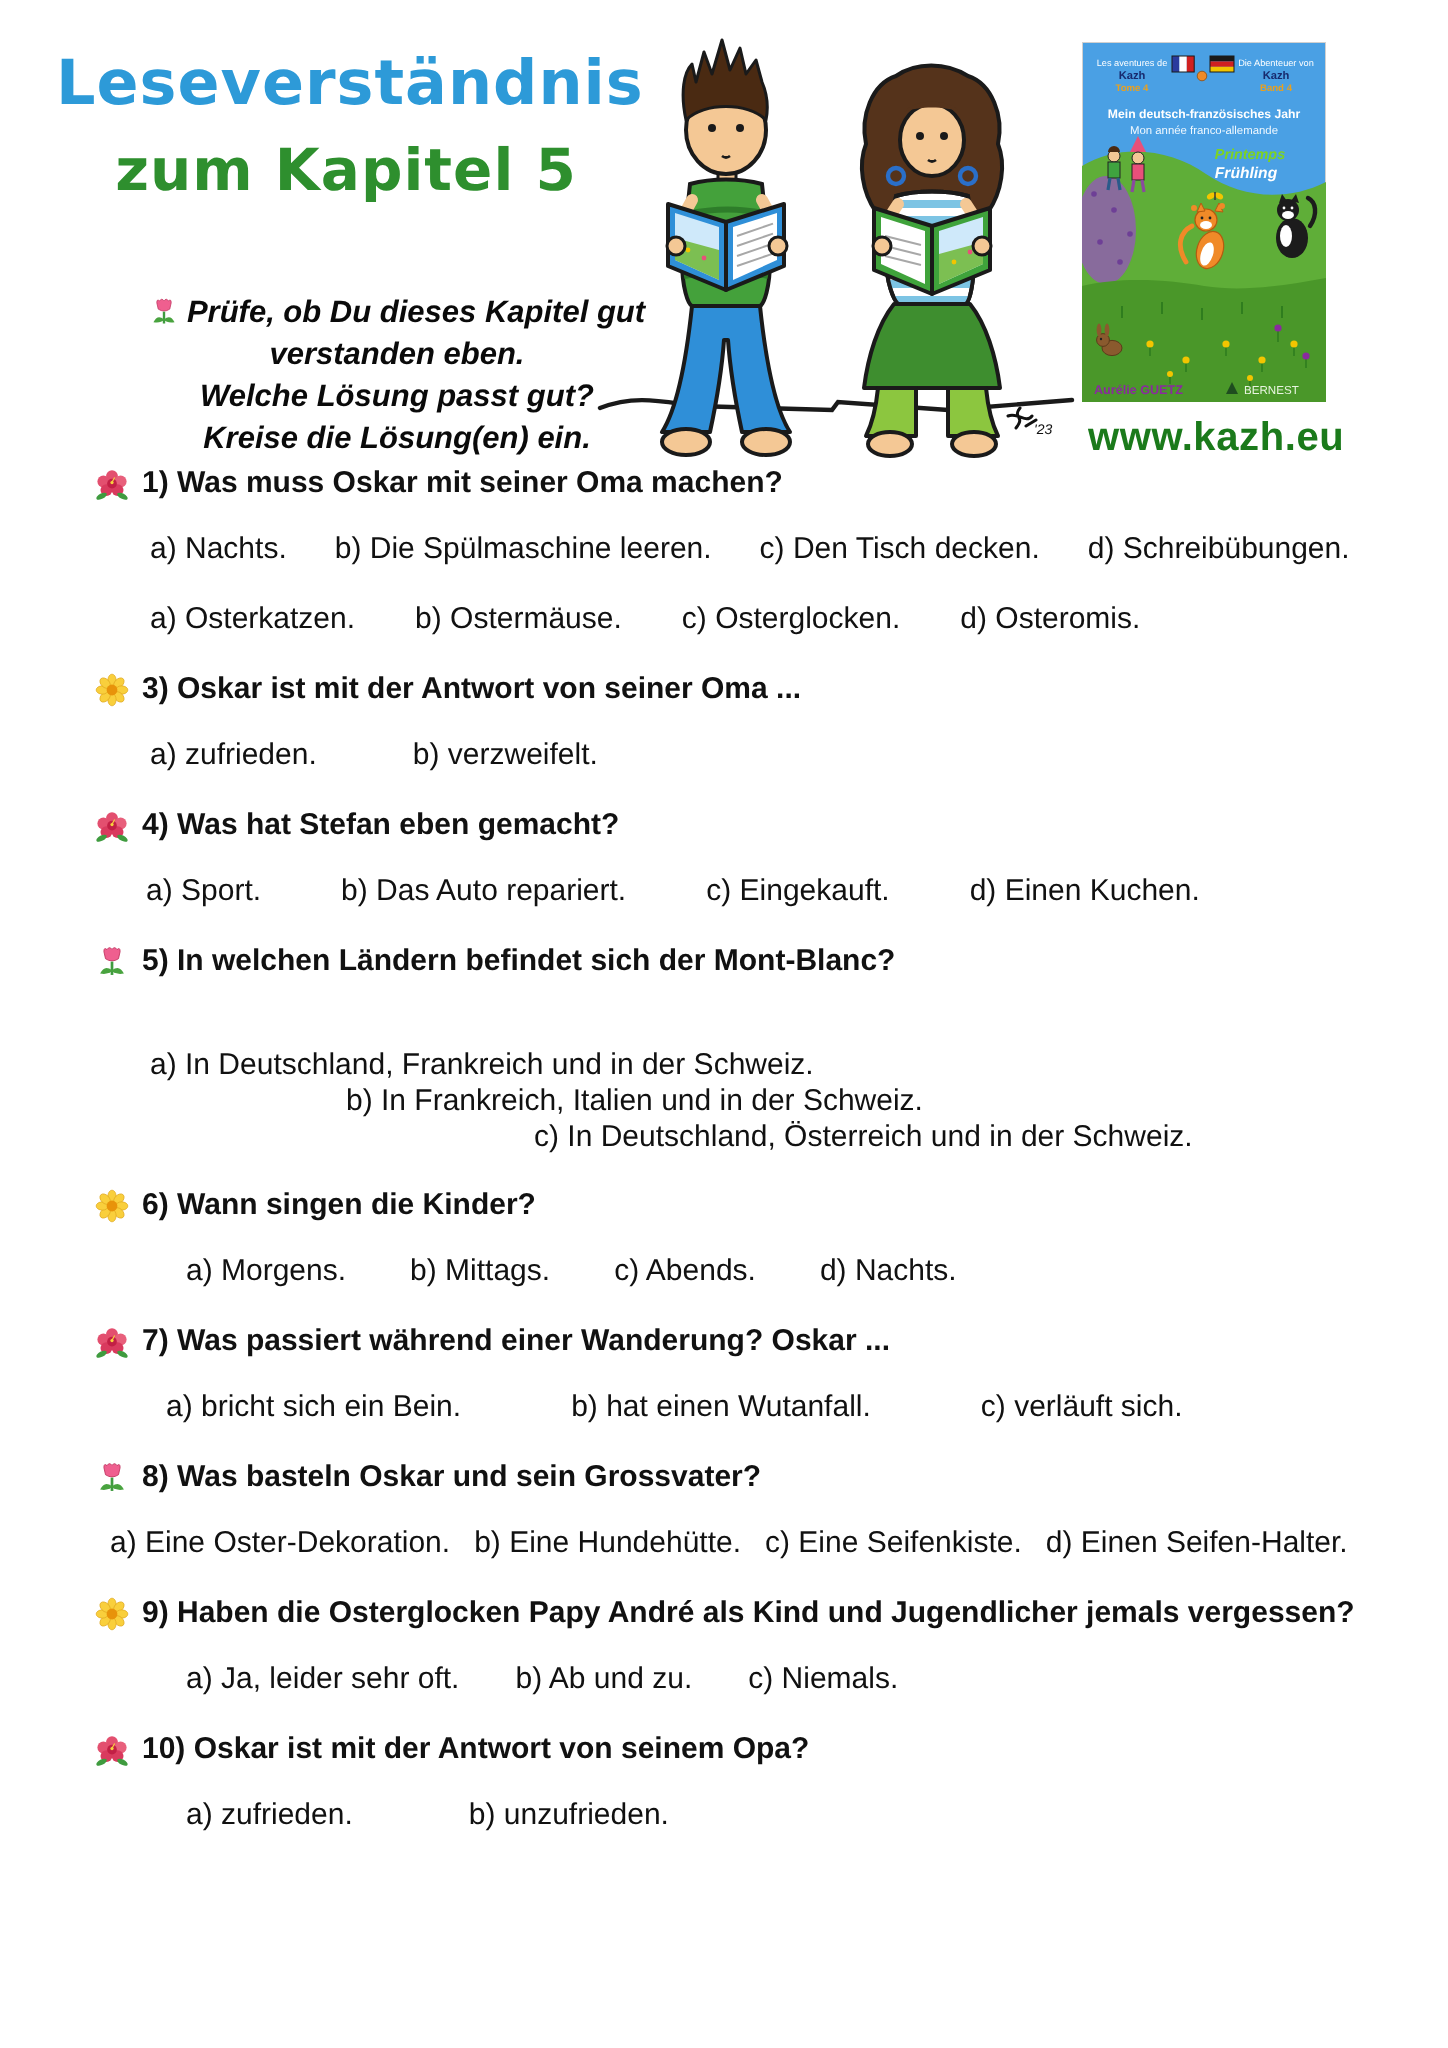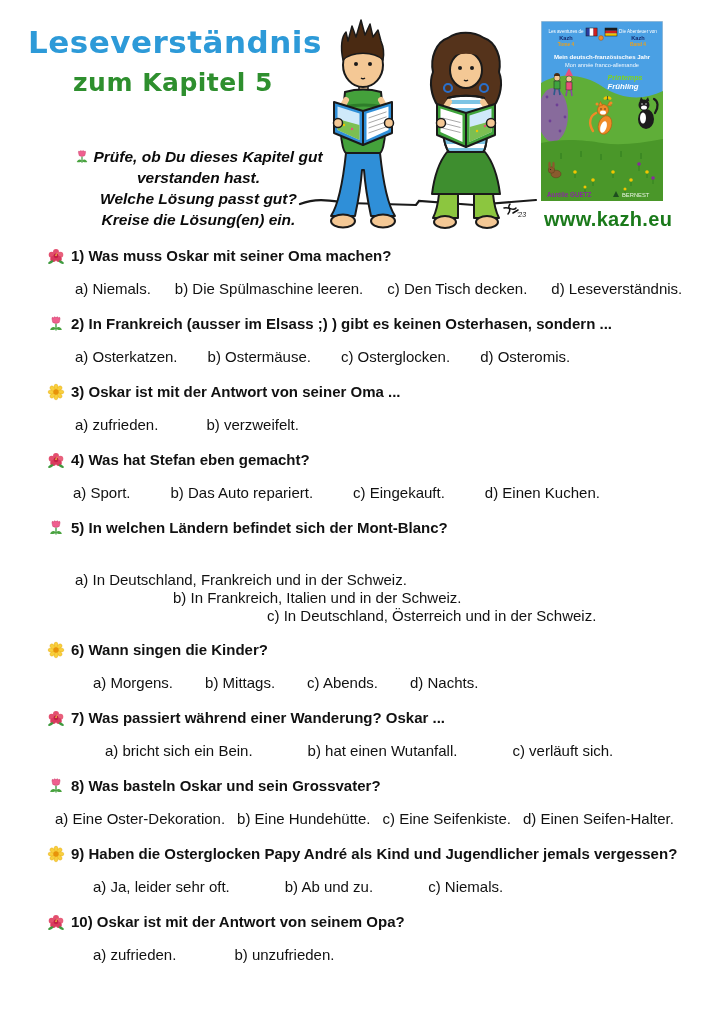--- a/index.html
+++ b/index.html
@@ -6,72 +6,72 @@
   .page{
     width:724px;height:1024px;background:#ffffff;position:relative;margin:0 auto;
     font-family:"Liberation Sans",sans-serif;color:#111;overflow:hidden;
   }
   
   .title{
     position:absolute;left:28px;top:24px;width:290px;text-align:center;
     font-family:"DejaVu Sans",sans-serif;font-weight:bold;letter-spacing:.5px;
   }
   .title-line1{font-size:31px;color:var(--title-blue,#2D9AD8);}
-  .title-line2{font-size:25px;color:var(--title-green,#2E8F2E);margin-top:8px;}
+  .title-line2{font-size:29px;color:var(--title-green,#2E8F2E);margin-top:8px;}
   .instructions{
     position:absolute;left:46px;top:146px;width:305px;text-align:center;
     font-weight:bold;font-style:italic;font-size:15.5px;line-height:21px;color:#0a0a0a;
   }
   .instr-icon{display:inline-block;width:16px;height:16px;vertical-align:-3px;margin-right:3px;}
   .kids{position:absolute;left:298px;top:8px;}
   .cover{position:absolute;left:541px;top:21px;}
   .website{
     position:absolute;left:544px;top:208px;font-size:20px;font-weight:bold;
     color:var(--web-green,#1B7A1B);letter-spacing:.3px;
   }
   
-  .questions{position:absolute;left:47px;top:246px;right:8px;font-size:15px;}
+  .questions{position:absolute;left:47px;top:232px;right:8px;font-size:15px;}
   .q-line{display:flex;align-items:center;gap:6px;margin-bottom:13px;line-height:20px;white-space:nowrap;}
   .q-icon{width:18px;height:18px;flex:none;display:flex;}
   .q-icon svg{width:18px;height:18px;}
   .q-text{font-weight:bold;}
   .a-row{display:flex;line-height:20px;margin-bottom:15px;white-space:nowrap;}
   .a-opt{display:inline-block;}
   .q1 .a-row{margin-left:28px;gap:24px;}
   .q2 .a-row{margin-left:28px;gap:30px;}
   .q3 .a-row{margin-left:28px;gap:48px;}
   .q4 .a-row{margin-left:26px;gap:40px;}
   .q5 .a-row{flex-direction:column;gap:0;line-height:18px;margin-top:33px;}
   .q5 .a-opt:nth-child(1){margin-left:28px;}
   .q5 .a-opt:nth-child(2){margin-left:126px;}
   .q5 .a-opt:nth-child(3){margin-left:220px;}
   .q6 .a-row{margin-left:46px;gap:32px;}
-  .q7 .a-row{margin-left:58px;gap:55px;}
+  .q7 .a-row{margin-left:36px;gap:55px;}
   .q8 .a-row{margin-left:8px;gap:12px;}
-  .q9 .a-row{margin-left:46px;gap:55px;}
+  .q9 .a-row{margin-left:46px;gap:28px;}
   .q10 .a-row{margin-left:46px;gap:58px;}
 </style>
 </head>
 <body>
 
 <div class="page">
 
   <div class="title">
     <div class="title-line1">Leseverständnis</div>
     <div class="title-line2">zum Kapitel 5</div>
   </div>
 
   <div class="instructions">
     <div><span class="instr-icon"><svg viewBox="0 0 20 20">
             <path d="M5.5,4.2 Q5.5,1.6 7.2,3.1 Q8.6,1 10,3 Q11.4,1 12.8,3.1 Q14.5,1.6 14.5,4.2 L13.6,8.2 Q10,10.6 6.4,8.2 Z" fill="#ef5f8f" stroke="#c23561" stroke-width="0.5"></path>
             <path d="M10,9.8 L10,17.2" stroke="#3f9b3f" stroke-width="1.5"></path>
             <path d="M10,14.6 C7,12.2 5,13.2 3.4,16.4 C6.6,17 8.6,16.2 10,15.2 Z" fill="#49a33f"></path>
             <path d="M10,14.6 C13,12.2 15,13.2 16.6,16.4 C13.4,17 11.4,16.2 10,15.2 Z" fill="#49a33f"></path>
           </svg></span><span>Prüfe, ob Du dieses Kapitel gut</span></div>
-    <div>verstanden hast.</div>
+    <div>verstanden eben.</div>
     <div>Welche Lösung passt gut?</div>
     <div>Kreise die Lösung(en) ein.</div>
   </div>
 
   <svg class="kids" width="240" height="232" viewBox="0 0 240 232">
 
     <path d="M2,196 C20,189 34,193 50,195 L118,197 L121,193 L176,197 L238,192" fill="none" stroke="#1a1a1a" stroke-width="2.2" stroke-linecap="round"></path>
 
     <g transform="translate(0,4)">
       <path d="M48,141 C46,160 42,190 33,204 L57,204 C60,190 63,172 64,158 L66,158 C67,172 70,190 73,204 L97,204 C88,190 84,160 82,141 Z" fill="#2f8fd8" stroke="#1a1a1a" stroke-width="2" stroke-linejoin="round"></path>
@@ -270,38 +270,27 @@
               <ellipse cx="4.2" cy="16.8" rx="3.2" ry="1.5" fill="#3f9b3f" transform="rotate(-28 4.2 16.8)"></ellipse>
               <ellipse cx="15.8" cy="16.8" rx="3.2" ry="1.5" fill="#3f9b3f" transform="rotate(28 15.8 16.8)"></ellipse>
               <circle cx="10" cy="9.8" r="2.7" fill="#c21f45"></circle>
               <circle cx="10" cy="9.2" r="0.9" fill="#f7d23e"></circle>
               <path d="M10,9 L11.5,6.4" stroke="#f7d23e" stroke-width="0.7"></path>
             </svg>
           </span>
           <span class="q-text">1) Was muss Oskar mit seiner Oma machen?</span>
         </div>
         <div class="a-row">
-          <span class="a-opt">a) Niemals.</span>
+          <span class="a-opt">a) Nachts.</span>
           <span class="a-opt">b) Die Spülmaschine leeren.</span>
           <span class="a-opt">c) Den Tisch decken.</span>
-          <span class="a-opt">d) Leseverständnis.</span>
+          <span class="a-opt">d) Schreibübungen.</span>
         </div>
       </div>
       <div class="q-block q2">
-        <div class="q-line">
-          <span class="q-icon">
-            <svg viewBox="0 0 20 20">
-              <path d="M5.5,4.2 Q5.5,1.6 7.2,3.1 Q8.6,1 10,3 Q11.4,1 12.8,3.1 Q14.5,1.6 14.5,4.2 L13.6,8.2 Q10,10.6 6.4,8.2 Z" fill="#ef5f8f" stroke="#c23561" stroke-width="0.5"></path>
-              <path d="M10,9.8 L10,17.2" stroke="#3f9b3f" stroke-width="1.5"></path>
-              <path d="M10,14.6 C7,12.2 5,13.2 3.4,16.4 C6.6,17 8.6,16.2 10,15.2 Z" fill="#49a33f"></path>
-              <path d="M10,14.6 C13,12.2 15,13.2 16.6,16.4 C13.4,17 11.4,16.2 10,15.2 Z" fill="#49a33f"></path>
-            </svg>
-          </span>
-          <span class="q-text">2) In Frankreich (ausser im Elsass ;) ) gibt es keinen Osterhasen, sondern ...</span>
-        </div>
         <div class="a-row">
           <span class="a-opt">a) Osterkatzen.</span>
           <span class="a-opt">b) Ostermäuse.</span>
           <span class="a-opt">c) Osterglocken.</span>
           <span class="a-opt">d) Osteromis.</span>
         </div>
       </div>
       <div class="q-block q3">
         <div class="q-line">
           <span class="q-icon">

